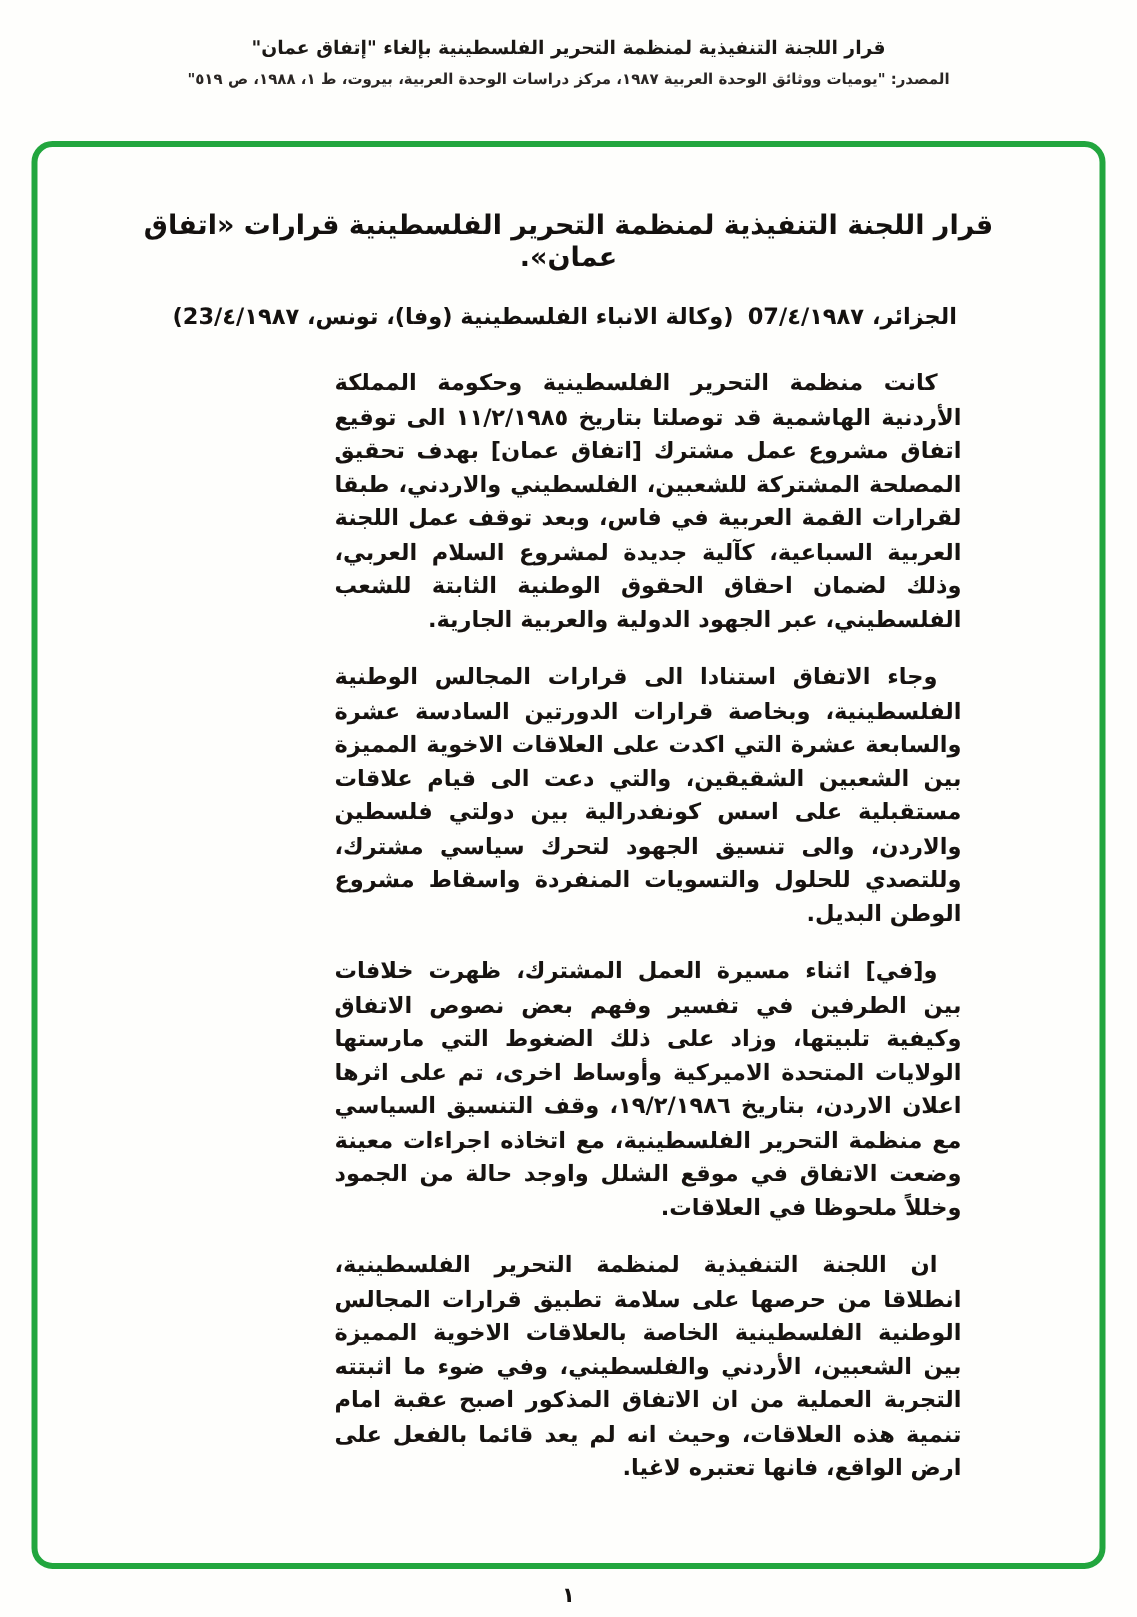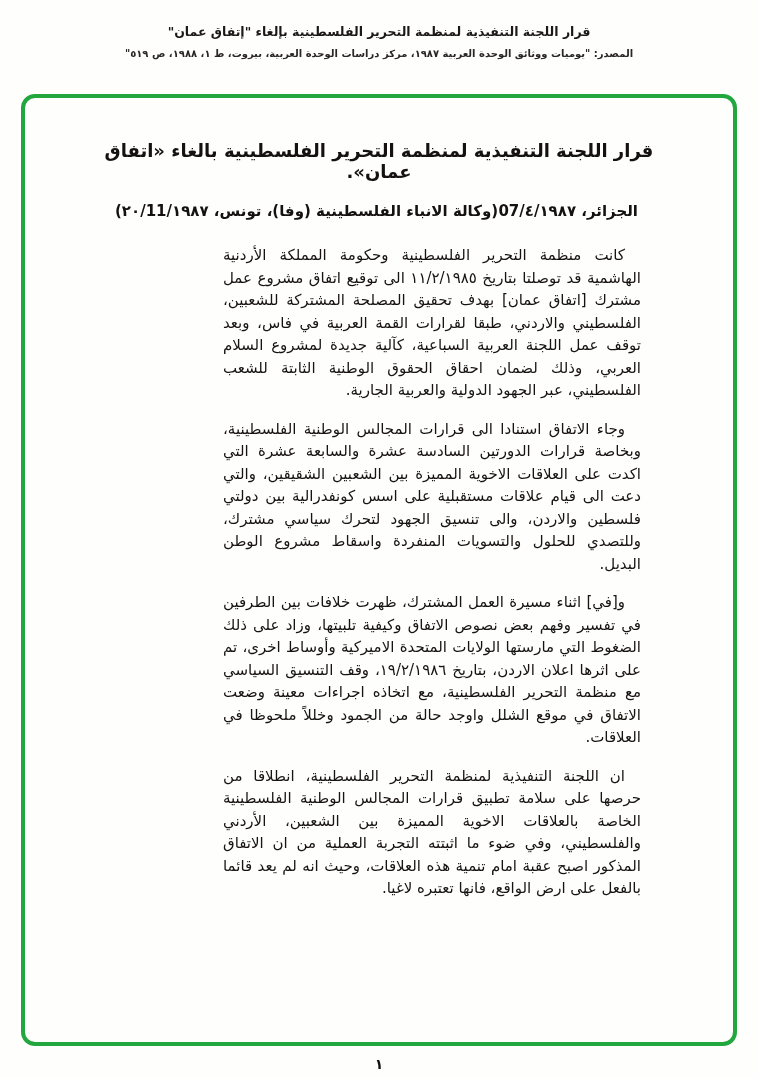--- a/index.html
+++ b/index.html
@@ -66,20 +66,21 @@
     color: #14110f;
   }
   .doc-body {
     direction: rtl;
     width: 418px;
     margin: 24px 92px 0 auto;
     font-size: 15px;
     line-height: 22.5px;
     text-align: justify;
     color: #171310;
+    font-weight: bold;
   }
   .para {
     margin: 0 0 16px 0;
     text-indent: 16px;
   }
   .page-number {
     position: absolute;
     left: 0;
     right: 0;
     bottom: 6px;
@@ -93,25 +94,25 @@
 <body>
 
 <div class="page" style="background: rgb(254, 254, 252);">
 
   <div class="top-header">
     <div class="top-title">قرار اللجنة التنفيذية لمنظمة التحرير الفلسطينية بإلغاء "إتفاق عمان"</div>
     <div class="top-source">المصدر:  "يوميات ووثائق الوحدة العربية ١٩٨٧، مركز دراسات الوحدة العربية، بيروت، ط ١، ١٩٨٨، ص ٥١٩"</div>
   </div>
 
   <div class="frame" style="border-color: rgb(34, 166, 62);">
-    <div class="doc-title">قرار اللجنة التنفيذية لمنظمة التحرير الفلسطينية بالغاء «اتفاق عمان».</div>
+    <div class="doc-title">قرار اللجنة التنفيذية لمنظمة التحرير الفلسطينية قرارات «اتفاق عمان».</div>
 
     <div class="dateline">
       <span>الجزائر، 07/٤/١٩٨٧</span>
-      <span>(وكالة الانباء الفلسطينية (وفا)، تونس، ٢٠/11/١٩٨٧)</span>
+      <span>(وكالة الانباء الفلسطينية (وفا)، تونس، 23/٤/١٩٨٧)</span>
     </div>
 
     <div class="doc-body">
       <p class="para">كانت منظمة التحرير الفلسطينية وحكومة المملكة الأردنية الهاشمية قد توصلتا بتاريخ ١١/٢/١٩٨٥ الى توقيع اتفاق مشروع عمل مشترك [اتفاق عمان] بهدف تحقيق المصلحة المشتركة للشعبين، الفلسطيني والاردني، طبقا لقرارات القمة العربية في فاس، وبعد توقف عمل اللجنة العربية السباعية، كآلية جديدة لمشروع السلام العربي، وذلك لضمان احقاق الحقوق الوطنية الثابتة للشعب الفلسطيني، عبر الجهود الدولية والعربية الجارية.</p>
       <p class="para">وجاء الاتفاق استنادا الى قرارات المجالس الوطنية الفلسطينية، وبخاصة قرارات الدورتين السادسة عشرة والسابعة عشرة التي اكدت على العلاقات الاخوية المميزة بين الشعبين الشقيقين، والتي دعت الى قيام علاقات مستقبلية على اسس كونفدرالية بين دولتي فلسطين والاردن، والى تنسيق الجهود لتحرك سياسي مشترك، وللتصدي للحلول والتسويات المنفردة واسقاط مشروع الوطن البديل.</p>
       <p class="para">و[في] اثناء مسيرة العمل المشترك، ظهرت خلافات بين الطرفين في تفسير وفهم بعض نصوص الاتفاق وكيفية تلبيتها، وزاد على ذلك الضغوط التي مارستها الولايات المتحدة الاميركية وأوساط اخرى، تم على اثرها اعلان الاردن، بتاريخ ١٩/٢/١٩٨٦، وقف التنسيق السياسي مع منظمة التحرير الفلسطينية، مع اتخاذه اجراءات معينة وضعت الاتفاق في موقع الشلل واوجد حالة من الجمود وخللاً ملحوظا في العلاقات.</p>
       <p class="para">ان اللجنة التنفيذية لمنظمة التحرير الفلسطينية، انطلاقا من حرصها على سلامة تطبيق قرارات المجالس الوطنية الفلسطينية الخاصة بالعلاقات الاخوية المميزة بين الشعبين، الأردني والفلسطيني، وفي ضوء ما اثبتته التجربة العملية من ان الاتفاق المذكور اصبح عقبة امام تنمية هذه العلاقات، وحيث انه لم يعد قائما بالفعل على ارض الواقع، فانها تعتبره لاغيا.</p>
     </div>
   </div>
 

